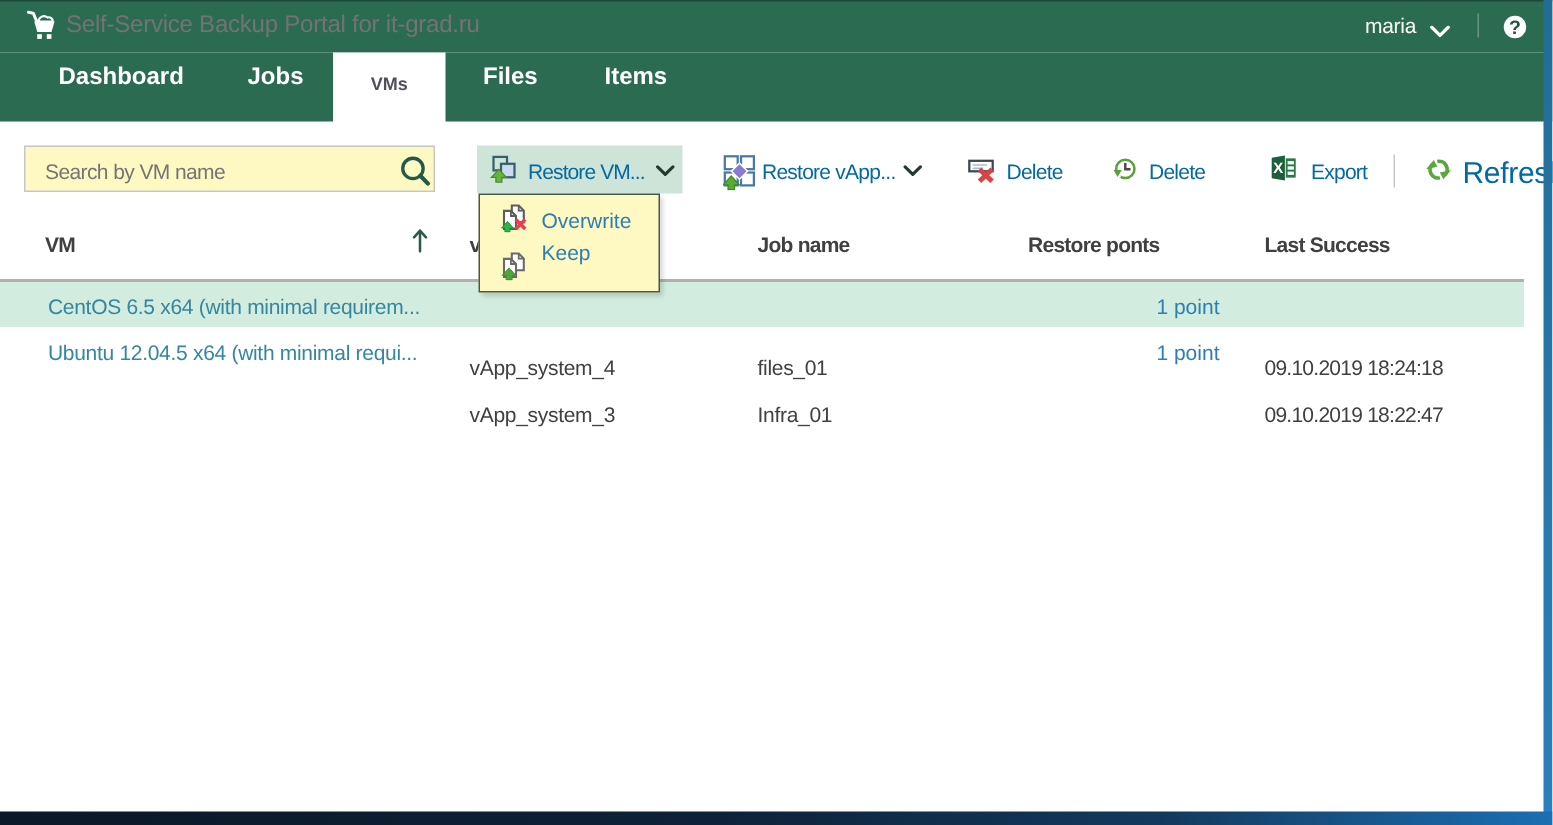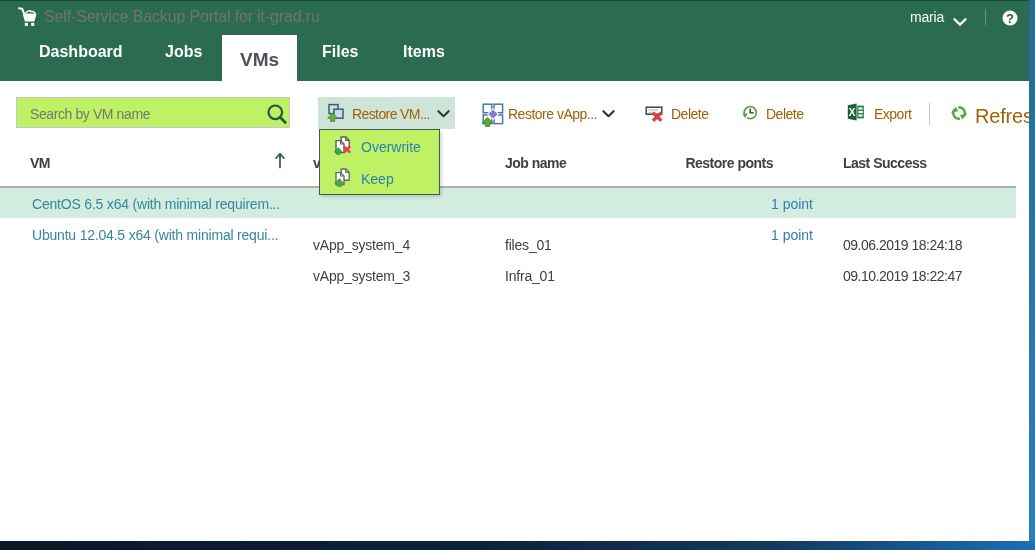--- a/index.html
+++ b/index.html
@@ -6,26 +6,26 @@
   html,body { width:1035px; height:550px; overflow:hidden; }
   body { font-family:"Liberation Sans",sans-serif; position:relative; background:#ffffff; }
   .abs { position:absolute; }
   .topbar { left:0; top:0; width:1035px; height:35px; background:#2b6b52; border-top:1px solid #1c4a3a; }
   .title { left:44px; top:8px; color:#737373; font-size:16px; letter-spacing:-0.15px; }
   .maria { left:910px; top:9px; color:#fafdf7; font-size:14px; letter-spacing:-0.2px; }
   .vsep1 { left:985px; top:9px; width:1px; height:16px; background:#6d9483; }
   .navbar { left:0; top:35px; width:1035px; height:46px; background:#2b6b52; }
   .navitem { top:43px; color:#ffffff; font-size:16px; font-weight:bold; }
   .tab { left:222px; top:35px; width:75px; height:52px; background:#ffffff; }
-  .tabtext { left:0; top:14px; width:75px; text-align:center; color:#50505c; font-size:19px; font-weight:bold; }
-  .searchbox { left:16px; top:97px; width:274px; height:31px; border:1px solid #c6c6c6; background:#bef264; }
+  .tabtext { left:0; top:14px; width:75px; text-align:center; color:#50505c; font-size:12px; font-weight:bold; }
+  .searchbox { left:16px; top:97px; width:274px; height:31px; border:1px solid #c6c6c6; background:#fef9c3; }
   .searchph { left:13px; top:8px; color:#757575; font-size:14px; letter-spacing:-0.4px; }
   .btn-restorevm { left:318px; top:97px; width:137px; height:32px; background:#cfe4d8; }
-  .tbtext { color:#a16207; font-size:14px; letter-spacing:-0.5px; white-space:nowrap; }
-  .dropdown { left:319px; top:129px; width:121px; height:66px; background:#bef264; border:1px solid #44584e; box-shadow:2px 2px 3px rgba(0,0,0,0.15); }
+  .tbtext { color:#0369a1; font-size:14px; letter-spacing:-0.5px; white-space:nowrap; }
+  .dropdown { left:319px; top:129px; width:121px; height:66px; background:#fef9c3; border:1px solid #44584e; box-shadow:2px 2px 3px rgba(0,0,0,0.15); }
   .ddicon { left:13px; }
   .ddtext { left:41px; color:#2e7eb3; font-size:14px; }
   .hdr { top:155px; color:#404040; font-size:14px; font-weight:bold; letter-spacing:-0.5px; white-space:nowrap; }
   .hline { left:0; top:186px; width:1016px; height:2px; background:#b0b0b0; }
   .row1 { left:0; top:188px; width:1016px; height:30px; background:#d2ecdf; }
   .row { font-size:14px; letter-spacing:-0.2px; white-space:nowrap; }
   .cell { color:#404040;margin-top:41px; }
   .link { color:#2e7eb3; }
   .vmlink { color:#35869f; }
   .rightborder { left:1029px; top:0; width:6px; height:550px; background:linear-gradient(to bottom,#226d95,#2a80bd); }
@@ -145,21 +145,21 @@
   <div class="abs hdr" style="left:505px;">Job name</div>
   <div class="abs hdr" style="left:660px; width:113px; text-align:right;">Restore ponts</div>
   <div class="abs hdr" style="left:843px;">Last Success</div>
   <div class="abs hline"></div>
 
   <div class="abs row1"></div>
   <div class="abs row vmlink" style="left:32px; top:196px;">CentOS 6.5 x64 (with minimal requirem...</div>
   <div class="abs row cell" style="left:313px; top:196px;">vApp_system_4</div>
   <div class="abs row cell" style="left:505px; top:196px;">files_01</div>
   <div class="abs row link" style="left:713px; top:196px; width:100px; text-align:right; letter-spacing:0;">1 point</div>
-  <div class="abs row cell" style="left:843px; top:196px; letter-spacing:-0.5px;">09.06.2019 18:24:18</div>
+  <div class="abs row cell" style="left:843px; top:196px; letter-spacing:-0.5px;">09.10.2019 18:24:18</div>
 
   <div class="abs row vmlink" style="left:32px; top:227px;">Ubuntu 12.04.5 x64 (with minimal requi...</div>
   <div class="abs row cell" style="left:313px; top:227px;">vApp_system_3</div>
   <div class="abs row cell" style="left:505px; top:227px;">Infra_01</div>
   <div class="abs row link" style="left:713px; top:227px; width:100px; text-align:right; letter-spacing:0;">1 point</div>
   <div class="abs row cell" style="left:843px; top:227px; letter-spacing:-0.5px;">09.10.2019 18:22:47</div>
 
   <div class="abs dropdown">
     <svg class="abs ddicon" style="left:14px; top:6px;" width="18" height="19" viewBox="0 0 18 19">
       <path d="M7.2 1 h4.6 l3.4 3.4 v7.8 h-8 z" fill="#ffffff" stroke="#5c5c5c" stroke-width="1.4"></path>
@@ -170,17 +170,17 @@
       <path d="M9 11.2 l1.7-1.7 2.3 2.3 2.3-2.3 1.7 1.7 -2.3 2.3 2.3 2.3 -1.7 1.7 -2.3-2.3 -2.3 2.3 -1.7-1.7 2.3-2.3 z" fill="#e8404e"></path>
     </svg>
     <div class="abs ddtext" style="top:9px;">Overwrite</div>
     <svg class="abs ddicon" style="left:14px; top:38px;" width="18" height="19" viewBox="0 0 18 19">
       <path d="M7.2 1 h4.6 l3.4 3.4 v7.8 h-8 z" fill="#ffffff" stroke="#6a6a6a" stroke-width="1.4"></path>
       <path d="M11.8 1 v3.4 h3.4" fill="none" stroke="#6a6a6a" stroke-width="1.2"></path>
       <path d="M2 4.6 h4.6 l3.4 3.4 v8.6 h-8 z" fill="#ffffff" stroke="#6a6a6a" stroke-width="1.4"></path>
       <path d="M6.6 4.6 v3.4 h3.4" fill="none" stroke="#6a6a6a" stroke-width="1.2"></path>
       <path d="M3.4 18.6 v-3 h-2.6 l4.6-5 4.6 5 h-2.6 v3 z" fill="#52a53c" stroke="#3c8c28" stroke-width="0.6"></path>
     </svg>
-    <div class="abs ddtext" style="top:41px;">Keep</div>
+    <div class="abs ddtext" style="top:30px;">Keep</div>
   </div>
 
   <div class="abs rightborder"></div>
   <div class="abs footer"></div>
 
 </body></html>

